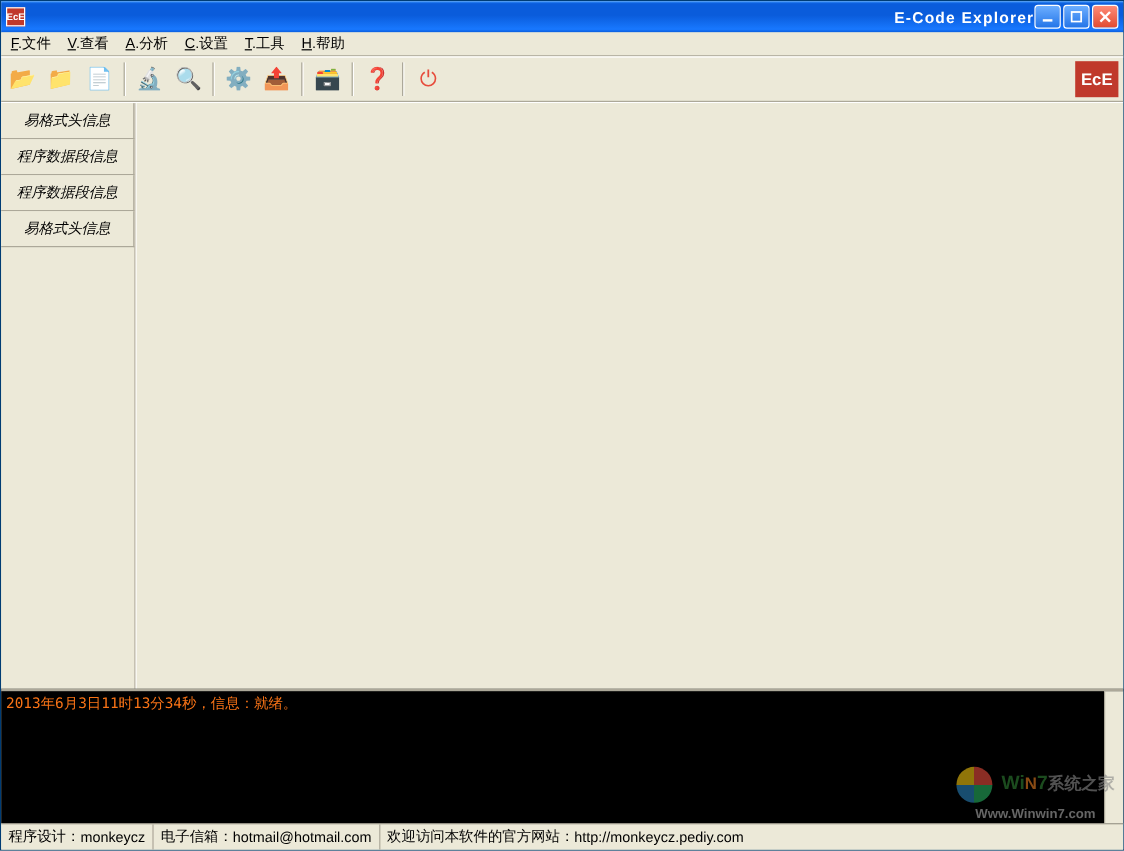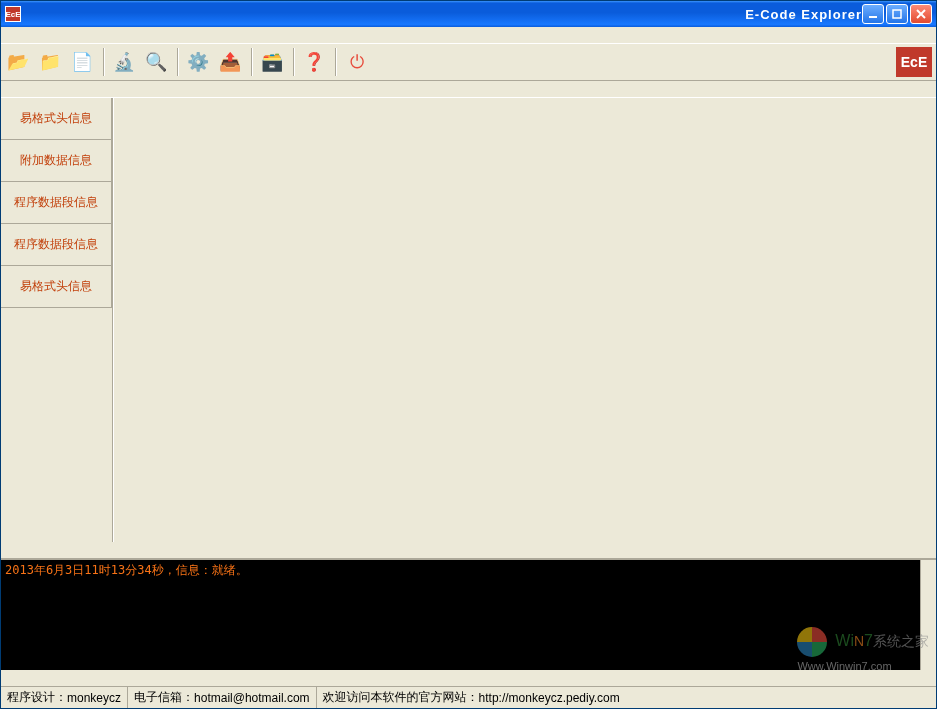--- a/index.html
+++ b/index.html
@@ -11,21 +11,20 @@
   overflow: hidden;
   background: #ece9d8;
 }
 .window {
   width: 937px;
   height: 709px;
   border: 1px solid #003c74;
   display: flex;
   flex-direction: column;
   background: #ece9d8;
-  gap: 16px;
 }
 .titlebar {
   height: 26px;
   background: linear-gradient(to bottom, #3a95ff 0%, #0a5cdb 8%, #0a5cdb 45%, #1878ff 90%, #0a5cdb 100%);
   display: flex;
   align-items: center;
   padding: 0 4px;
   color: white;
   font-weight: bold;
 }
@@ -100,28 +99,29 @@
   flex:1;
   display:flex;
   border-top:1px solid #fff;
 }
 .side-tabs {
   width: 112px;
   background:#ece9d8;
   border-right:1px solid #aca899;
 }
 .side-tab {
-  height: 42px;
+  height: 30px;
   border:1px solid #aca899;
   border-left:none;
   border-top:none;
   display:flex; align-items:center; justify-content:center;
-  color:#c2410c;
+  color:#000000;
   background:#ece9d8;
   cursor:pointer;
+  font-style:italic;
 }
 .content-pane {
   flex:1;
   background:#ece9d8;
   border-left:1px solid #fff;
   display:flex;
   flex-direction:column;
 }
 .content-inner { flex:1; background:#ece9d8; }
 .console {
@@ -148,26 +148,26 @@
   font-size:12px;
 }
 .status-cell {
   padding:2px 6px;
   border-right:1px solid #aca899;
   height:100%;
   display:flex;align-items:center;
 }
 .watermark {
   position:absolute;
-  right:8px; bottom:36px;
+  right:8px; bottom:24px;
   color:#888;
   opacity:0.6;
   font-size:14px;
-  font-weight:normal;
-  text-align:left;
+  font-weight:bold;
+  text-align:center;
   pointer-events:none;
 }
 .watermark .big { color:#2e7d32; font-size:16px; }
 .watermark .orange { color:#e67e22; }
 .watermark .url { font-size:11px; color:#aaa; }
 .watermark-logo {
   display:inline-block;
   width:30px;height:30px;
   border-radius:50%;
   background: conic-gradient(#e74c3c 0 90deg,#27ae60 90deg 180deg,#2980b9 180deg 270deg,#f1c40f 270deg 360deg);
@@ -197,20 +197,28 @@
       </div>
       <div class="win-btn close">
         <svg width="10" height="10">
             <line x1="1" y1="1" x2="9" y2="9" stroke="#fff" stroke-width="2"></line>
             <line x1="9" y1="1" x2="1" y2="9" stroke="#fff" stroke-width="2"></line>
           </svg>
       </div>
     </div>
   </div>
 
+  <div class="menubar" id="menubar">
+      <span><u>F</u>.文件</span>
+      <span><u>V</u>.查看</span>
+      <span><u>A</u>.分析</span>
+      <span><u>C</u>.设置</span>
+      <span><u>T</u>.工具</span>
+      <span><u>H</u>.帮助</span>
+    </div>
 
   <div class="toolbar" id="toolbar">
   <div class="tool-btn">
         <span style="color: rgb(241, 196, 15);">📂</span>
       </div>
       <div class="tool-btn">
         <span style="color: rgb(241, 196, 15);">📁</span>
       </div>
       <div class="tool-btn">
         <span style="color: rgb(132, 183, 232);">📄</span>
@@ -240,21 +248,20 @@
       <div class="tool-sep"></div>
       <div class="tool-btn">
         <span style="color: rgb(231, 76, 60);">⏻</span>
       </div>
       <div class="logo-right">EcE</div>
     </div>
 
   <div class="main-area">
     <div class="side-tabs" id="side-tabs">
         <div class="side-tab">易格式头信息</div>
-        <div class="side-tab">附加数据信息</div>
         <div class="side-tab">程序数据段信息</div>
         <div class="side-tab">程序数据段信息</div>
         <div class="side-tab">易格式头信息</div>
       </div>
     <div class="content-pane">
       <div class="content-inner"></div>
     </div>
   </div>
 
   <div class="console">

